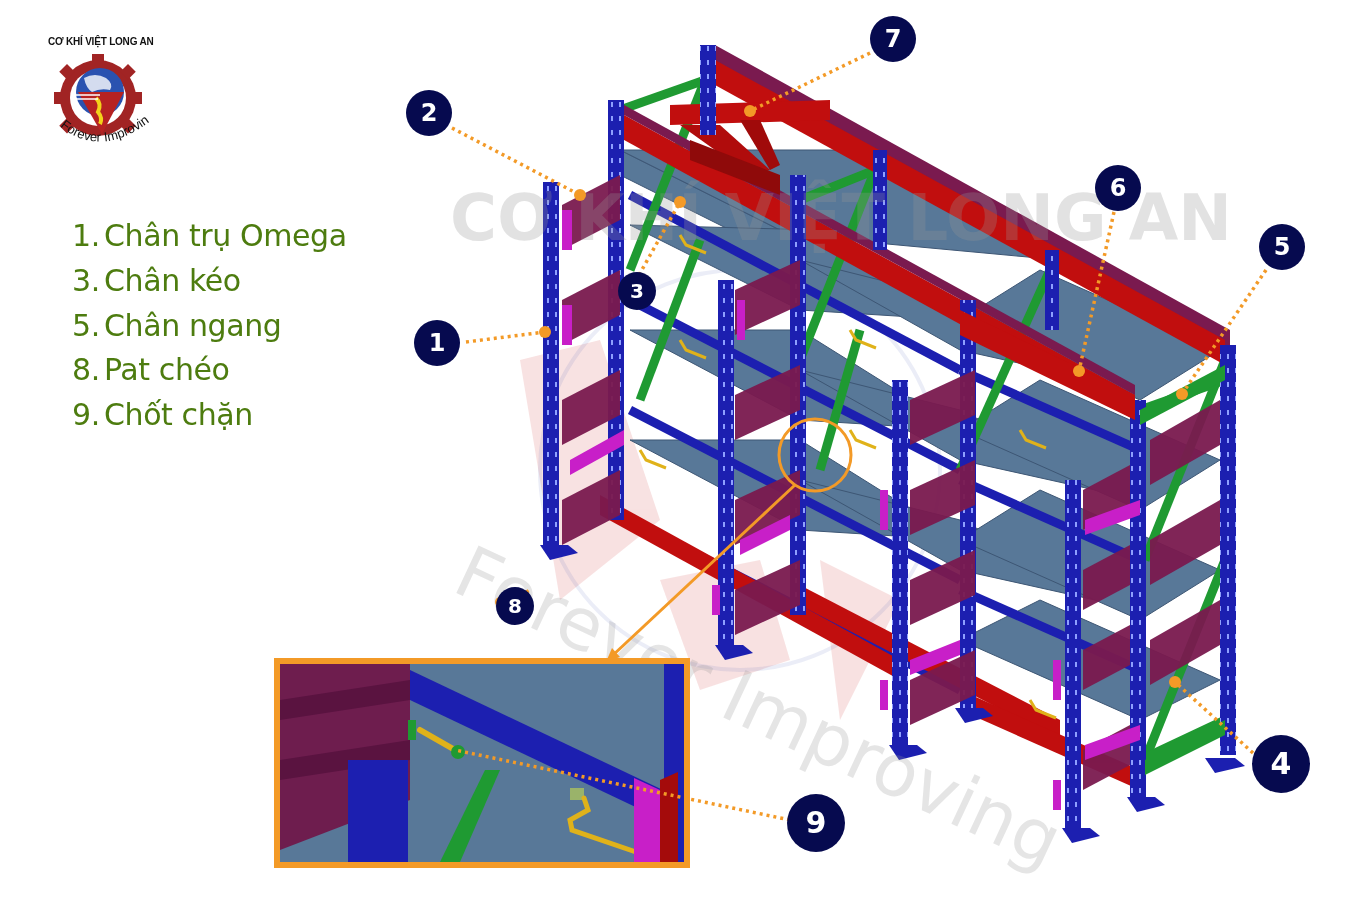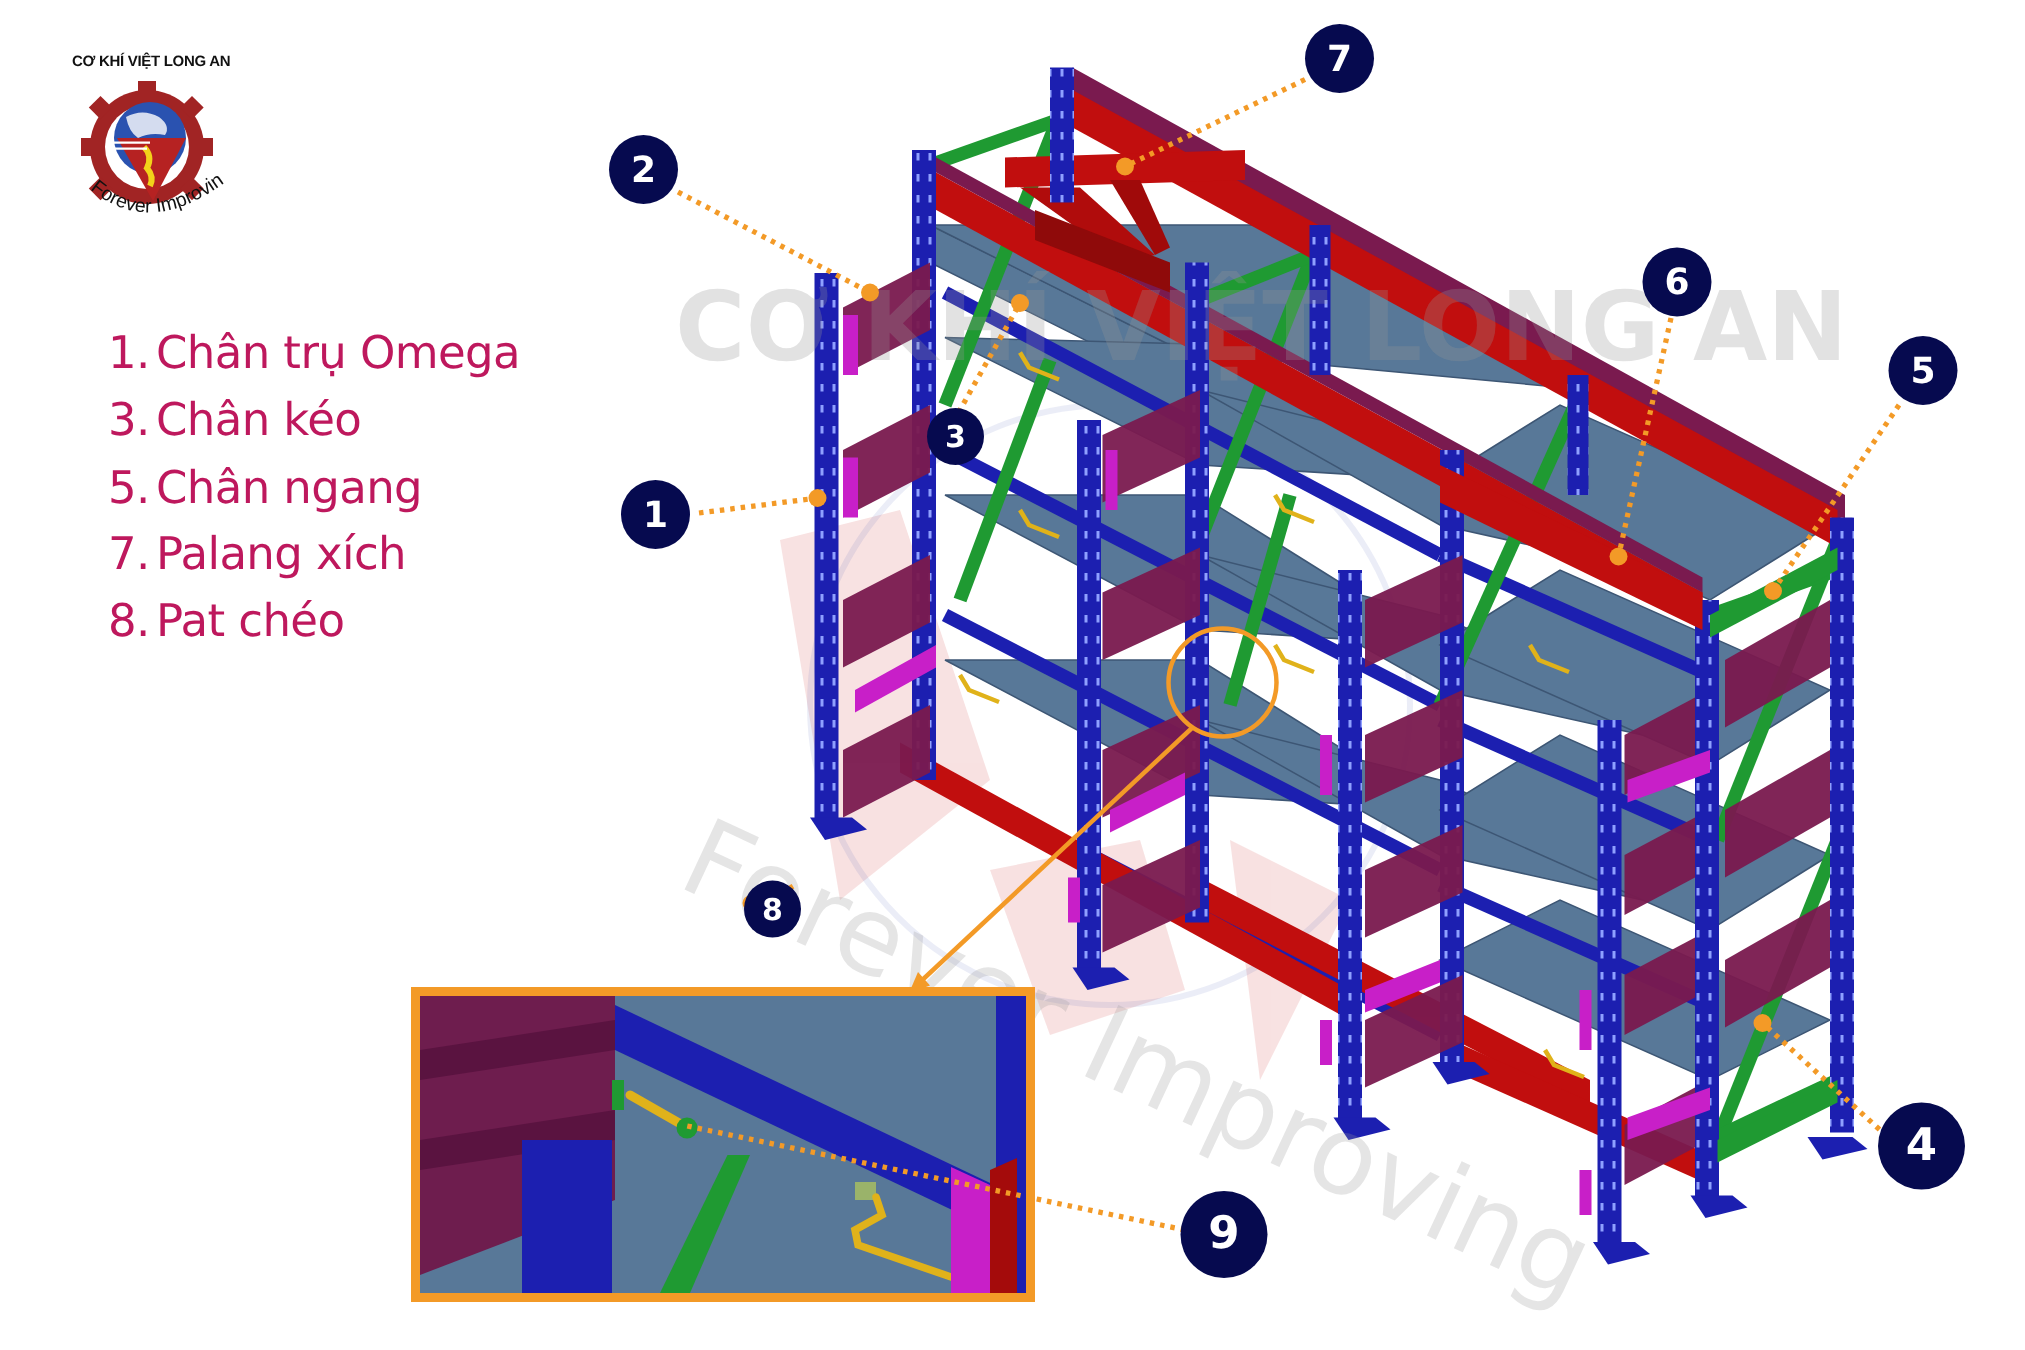--- a/index.html
+++ b/index.html
@@ -1,21 +1,21 @@
 <!DOCTYPE html>
 <html><head>
 <meta charset="utf-8">
 <style>
   html,body{margin:0;padding:0;background:#ffffff;}
   body{width:1350px;height:900px;position:relative;overflow:hidden;font-family:"DejaVu Sans","Liberation Sans",sans-serif;}
   .logo{position:absolute;left:40px;top:30px;width:150px;height:130px;}
   .logo-title{position:absolute;left:8px;top:6px;font-family:"Liberation Sans",sans-serif;font-weight:bold;font-size:10px;letter-spacing:-0.2px;color:#111;white-space:nowrap;}
   .logo-svg{position:absolute;left:0;top:18px;}
   .legend{position:absolute;left:72px;top:214px;margin:0;padding:0;list-style:none;}
-  .legend li{font-family:"DejaVu Sans",sans-serif;font-size:30px;line-height:44.8px;color:#be185d;white-space:nowrap;letter-spacing:-0.4px;}
+  .legend li{font-family:"DejaVu Sans",sans-serif;font-size:30px;line-height:44.8px;color:#4d7c0f;white-space:nowrap;letter-spacing:-0.4px;}
   .legend .num{display:inline-block;width:32px;}
   .diagram{position:absolute;left:0;top:0;}
   .badge{position:absolute;width:46px;height:46px;border-radius:50%;background:#060a4f;color:#fff;font-family:"DejaVu Sans",sans-serif;font-weight:bold;font-size:24px;line-height:46px;text-align:center;}
   .badge.lg{width:58px;height:58px;line-height:58px;font-size:30px;}
   .badge.sm{width:38px;height:38px;line-height:38px;font-size:20px;}
 </style>
 </head>
 <body>
 
 <div class="logo">
@@ -43,22 +43,22 @@
     <text font-family="Liberation Sans, sans-serif" font-size="13" fill="#111">
       <textPath href="#slogan-arc">Forever Improving</textPath>
     </text>
   </svg>
 </div>
 
 <ul class="legend">
   <li><span class="num">1.</span><span>Chân trụ Omega</span></li>
   <li><span class="num">3.</span><span>Chân kéo</span></li>
   <li><span class="num">5.</span><span>Chân ngang</span></li>
-  <li><span class="num">7.</span><span>Palang xích</span></li>
   <li><span class="num">8.</span><span>Pat chéo</span></li>
+  <li><span class="num">9.</span><span>Chốt chặn</span></li>
 </ul>
 
 <svg class="diagram" width="1350" height="900" viewBox="0 0 1350 900">
   <defs>
     <pattern id="holes" width="8" height="14" patternUnits="userSpaceOnUse">
       <rect width="8" height="14" fill="#1c1fb0"></rect>
       <rect x="3" y="4" width="2" height="5" fill="#8fa0ff"></rect>
     </pattern>
   </defs>
 

